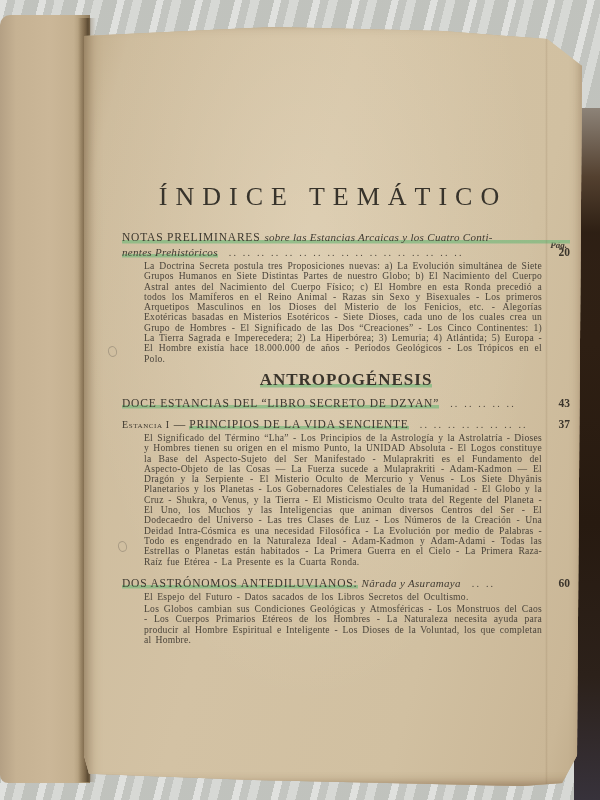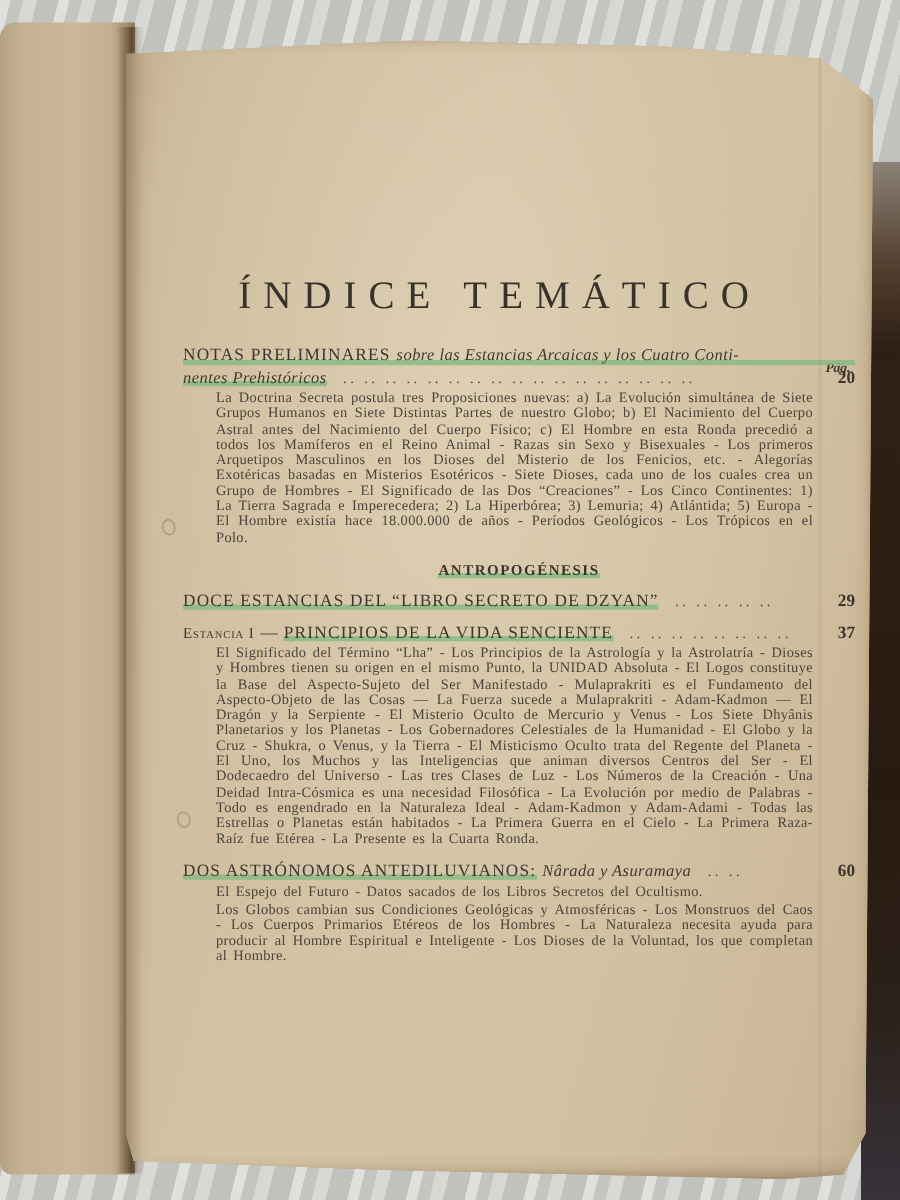--- a/index.html
+++ b/index.html
@@ -89,21 +89,21 @@
     background-size:100% 3.5px;background-repeat:no-repeat;background-position:0 92%;
   }
   .body-par{
     margin:2px 28px 0 22px;text-align:justify;
     font-size:9.6px;line-height:10.3px;letter-spacing:.25px;word-spacing:1.5px;
     color:#4a443b;
   }
   .single-line{text-align:left;}
   .part-line1{margin-top:12px;text-align:center;font-weight:700;font-size:10px;letter-spacing:.8px;color:#3c372e;}
   .part-line2{margin-top:6px;text-align:center;}
-  .part-line2 span{font-weight:700;font-size:10px;letter-spacing:1px;color:#3a352c;}
+  .part-line2 span{font-weight:700;font-size:17px;letter-spacing:1px;color:#3a352c;}
   .row-doce{margin-top:5px;}
   .comentarios{margin-top:6px;font-size:11.5px;letter-spacing:.8px;color:#3c372e;line-height:13px;}
   .row-est1{margin-top:6px;}
   .row-dos{margin-top:8px;}
   .row-est2{margin-top:6px;}
   .dash{font-size:11.5px;color:#3c372e;}
 </style>
 </head>
 <body>
 
@@ -137,21 +137,21 @@
 
     <div class="part-line2">
       <span class="greenline">ANTROPOGÉNESIS</span>
     </div>
 
     <div class="entry-row row-doce">
       <div class="entry-left">
         <span class="caps greenline">DOCE ESTANCIAS DEL “LIBRO SECRETO DE DZYAN”</span>
         <span class="leader">.. .. .. .. ..</span>
       </div>
-      <div class="pagenum">29</div>
+      <div class="pagenum">43</div>
     </div>
 
 
     <div class="entry">
       <div class="entry-row row-est1">
         <div class="entry-left">
           <span class="estancia-label">Estancia I</span>
           <span class="dash">—</span>
           <span class="caps greenline">PRINCIPIOS DE LA VIDA SENCIENTE</span>
           <span class="leader">.. .. .. .. .. .. .. ..</span>

